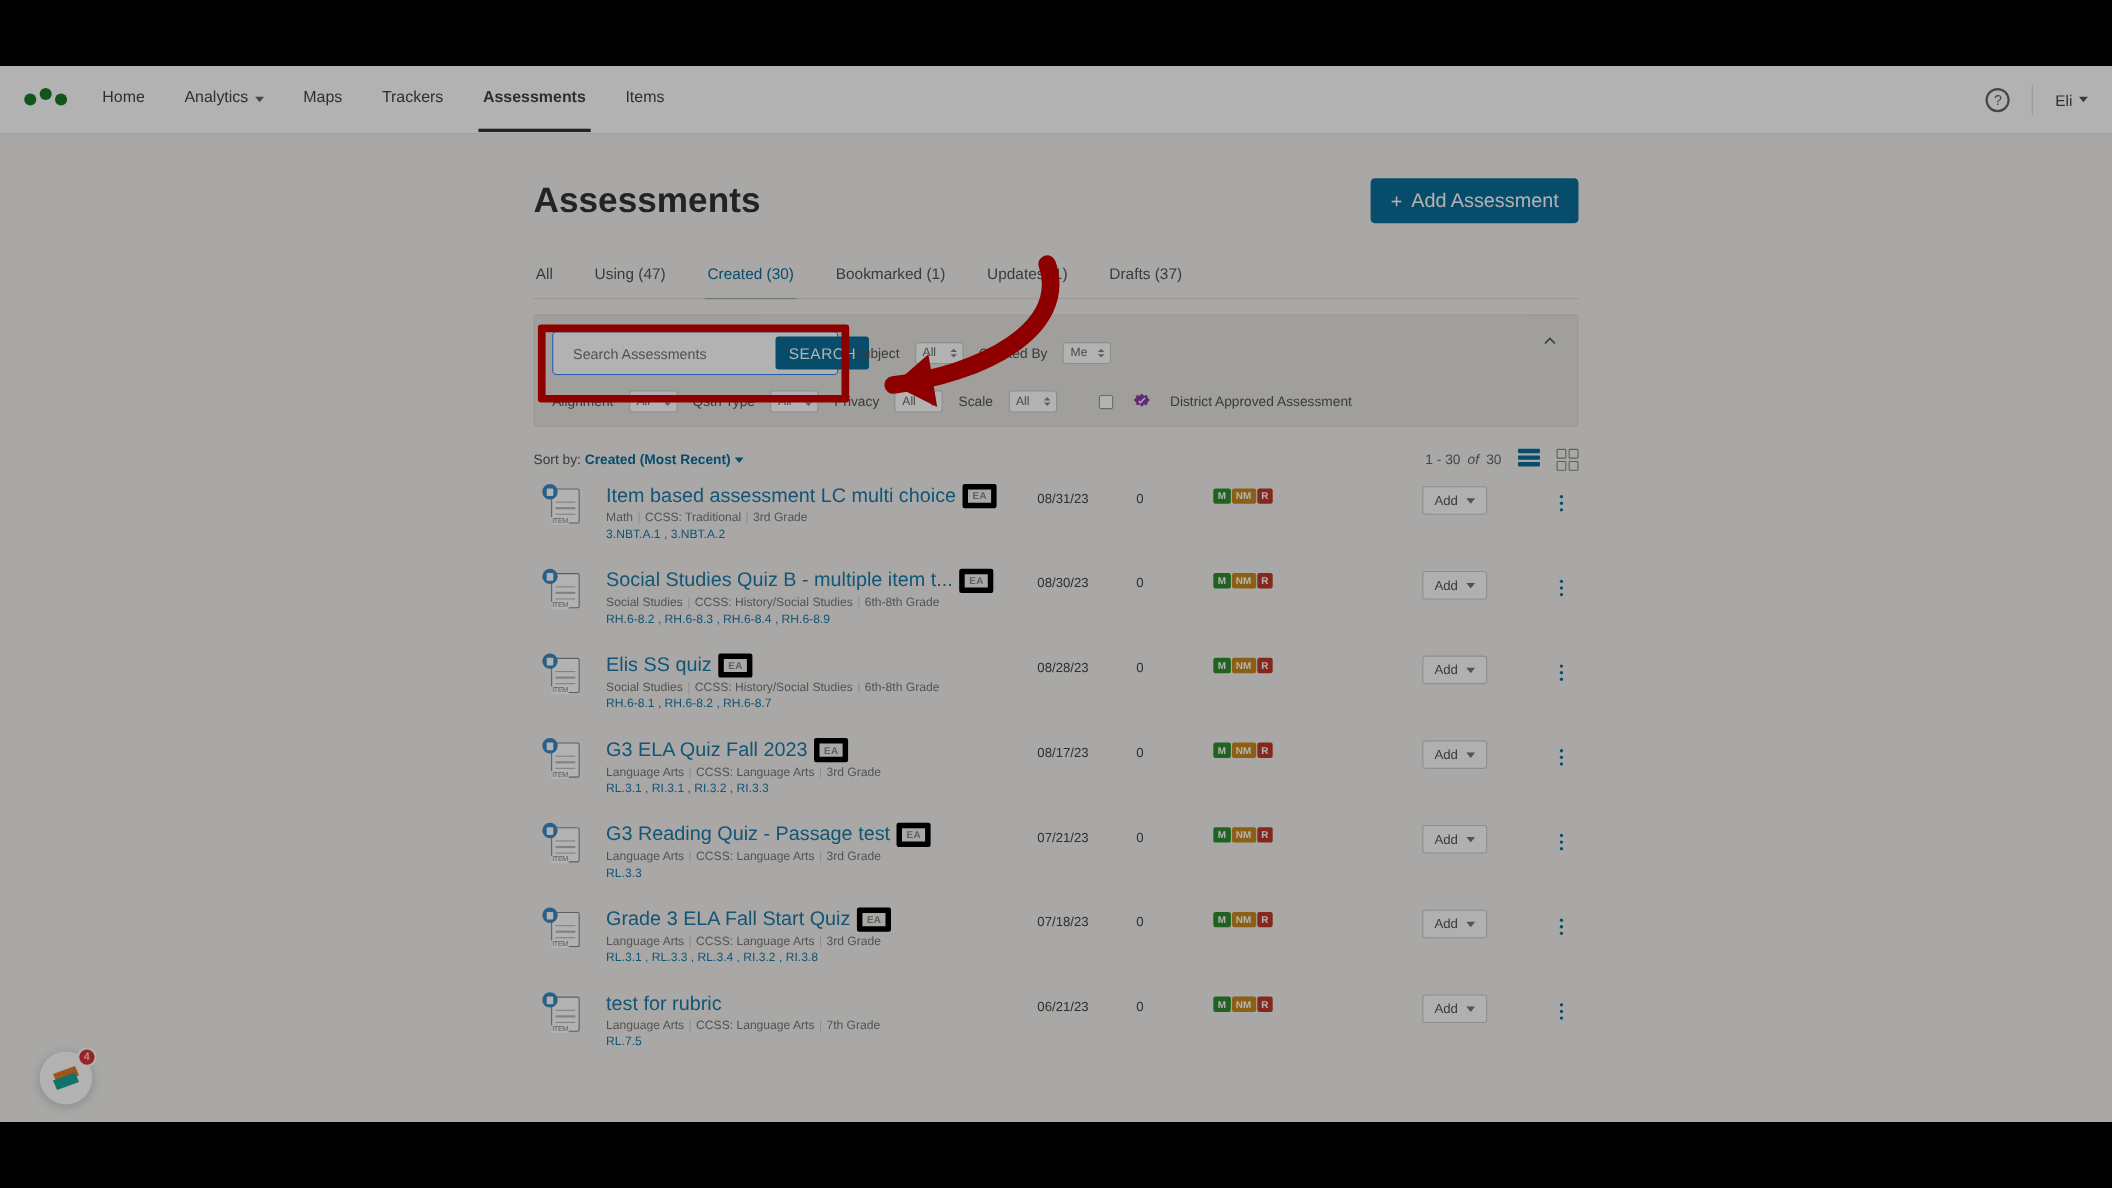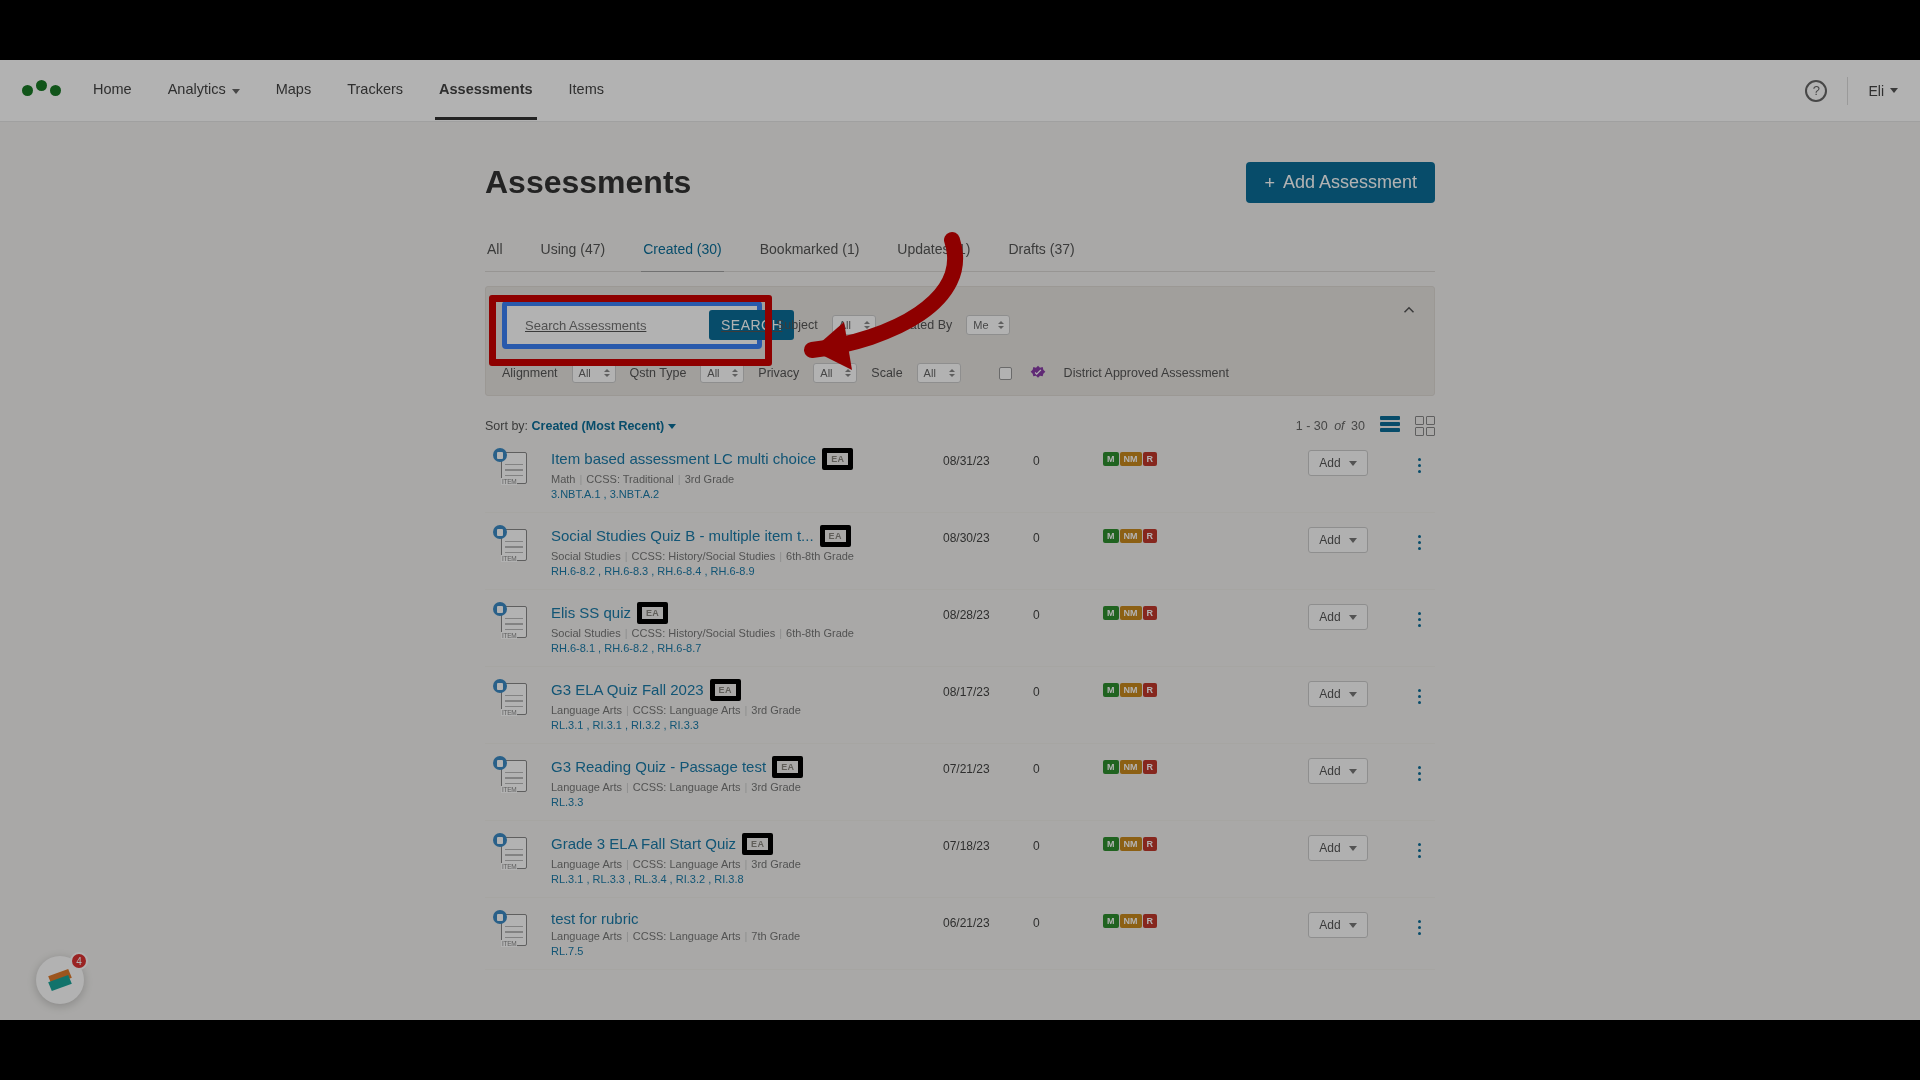--- a/index.html
+++ b/index.html
@@ -36,21 +36,21 @@
 
   
   .tabs { display:flex; gap:34px; border-bottom:1px solid #d8d6d3; margin-bottom:0;}
   .tab { font-size:14px; padding:10px 2px 14px; cursor:pointer; color:#555;}
   .tab.active { color:#0b6e99; border-bottom:1px solid #a3a3a3; font-weight:500; margin-bottom:-1px;}
 
   
   .filters { background:#e7e4e0; border:1px solid #dedad4; border-radius:3px; margin-top:14px; padding:14px 16px 12px; position:relative;}
   .filters-row { display:flex; align-items:center; gap:14px; flex-wrap:wrap; font-size:12.5px; color:#555;}
   .filters-row + .filters-row{ margin-top:14px; }
-  .searchwrap { display:flex; align-items:center; background:#fff; border:5px solid #3b82f6; border-radius:4px; padding:4px 5px 4px 10px; gap:8px; width:260px;text-decoration:underline;}
+  .searchwrap { display:flex; align-items:center; background:#fff; border:1px solid #3b82f6; border-radius:4px; padding:4px 5px 4px 10px; gap:8px; width:260px;}
   .search-icon-svg{ width:16px; height:16px; fill:none; stroke:#777; stroke-width:2;}
   .searchwrap input { border:none; outline:none; font-size:13px; flex:1; background:transparent;}
   .search-btn { background:#0b6e99; color:#fff; border:none; border-radius:3px; padding:7px 12px; font-size:14px; letter-spacing:.5px; cursor:pointer;}
   .mini-select { border:1px solid #ccc; border-radius:3px; background:#fff; color:#666; padding:3px 16px 3px 6px; font-size:11px; position:relative; min-width:44px; display:inline-block;}
   .mini-select::after{ content:""; position:absolute; right:5px; top:5px; width:0; height:0; border-left:3px solid transparent; border-right:3px solid transparent; border-bottom:3px solid #888;}
   .mini-select::before{ content:""; position:absolute; right:5px; bottom:5px; width:0; height:0; border-left:3px solid transparent; border-right:3px solid transparent; border-top:3px solid #888;}
   .collapse { position:absolute; right:16px; top:14px; cursor:pointer;}
   .cb { width:13px; height:13px; border:1px solid #999; border-radius:2px; display:inline-block; vertical-align:middle; margin-right:4px; background:#fff; cursor:pointer;}
   .badge-star { width:16px; height:16px; display:inline-flex; align-items:center; justify-content:center; vertical-align:middle; margin-right:4px;}
 
@@ -68,33 +68,33 @@
   .view-list span{ width:20px; height:4px; background:#0b6e99; border-radius:1px;}
   .view-grid span{ width:9px; height:9px; border:1.5px solid #888; border-radius:1px;}
 
   
   .thead { display:flex; padding:14px 8px 8px; font-size:10px; letter-spacing:.5px; color:#888; border-bottom:1px solid #e8e5e1;}
   .col-icon{width:58px;}
   .col-name{flex:1;}
   .col-created{width:90px;}
   .col-used{width:70px;}
   .col-ml{width:190px;}
-  .col-act{width:90px;text-align:center;}
+  .col-act{width:90px;}
   .col-more{width:44px; text-align:right;}
 
   .trow { display:flex; align-items:flex-start; padding:12px 8px; border-bottom:1px solid #eeece8; font-size:12px;}
   .doc-icon { width:36px; height:36px; position:relative;}
   .doc-icon .sheet{ position:absolute; inset:4px 2px 0 8px; border:1.5px solid #888; border-radius:2px; background:#fff;}
   .doc-icon .lock{ position:absolute; left:0; top:0; width:14px; height:14px; border-radius:50%; background:#3b8ac4; display:flex; align-items:center; justify-content:center;}
   .doc-icon .lock::after{ content:""; width:6px; height:7px; background:#fff; border-radius:1px;}
   .doc-icon .lines{ position:absolute; left:12px; right:6px; top:14px; bottom:6px; display:flex; flex-direction:column; justify-content:space-around;}
   .doc-icon .lines span{ height:1.5px; background:#bbb;}
   .doc-icon .itm{position:absolute; left:8px; bottom:-1px; font-size:6.5px; color:#888; background:#fff; padding:0 1px; letter-spacing:-.3px;}
 
-  .title-link { color:#1a7aa8; font-size:15px; cursor:pointer;}
+  .title-link { color:#1a7aa8; font-size:18px; cursor:pointer;}
   .ea-badge { display:inline-block; border:5px solid #000000; color:#8a8780; font-size:9px; padding:1px 4px; border-radius:2px; margin-left:6px; vertical-align:2px; letter-spacing:.3px;font-weight:bold;}
   .meta { color:#777; font-size:11px; margin-top:3px;}
   .meta .sep{ margin:0 4px; color:#ccc;}
   .stds { color:#1a7aa8; font-size:11px; margin-top:3px;}
 
   .ml-badges { display:flex; gap:1px;}
   .ml-badges span{ font-size:9px; color:#fff; padding:2px 4px; border-radius:2px; font-weight:600;}
   .ml-M{background:#2f8f2f;} .ml-NM{background:#c98a1d;} .ml-R{background:#c0392b;}
 
   .add-drop { border:1px solid #ccc; background:#fdfdfd; border-radius:3px; font-size:12px; color:#555; padding:5px 10px; cursor:pointer; display:inline-flex; align-items:center; gap:8px;}

